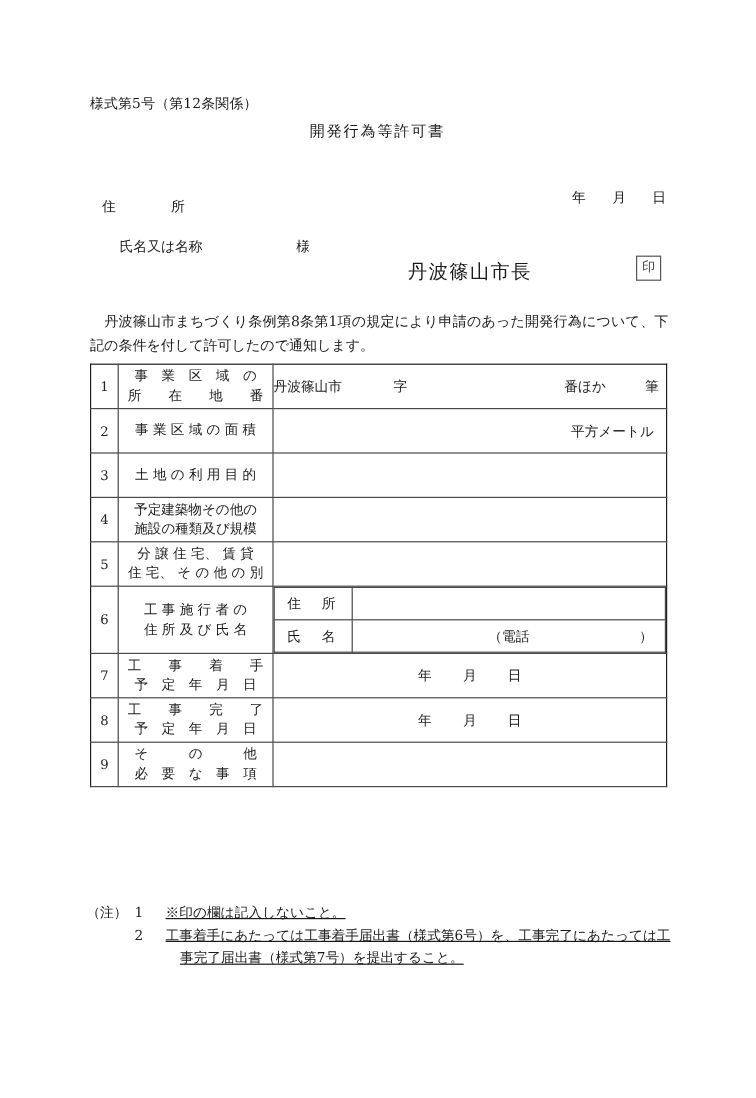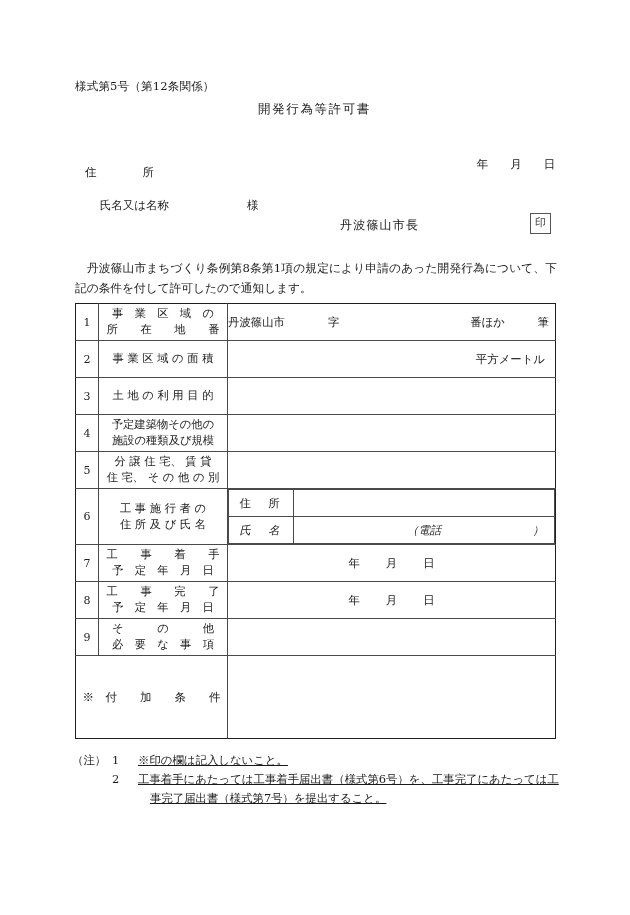--- a/index.html
+++ b/index.html
@@ -58,21 +58,21 @@
   }
   #addressee-name {
     left: 85px; top: 184px;
     font-size: 11.5px;
     text-align: right;
   }
   #addressee-name .sama { display: inline-block; margin-left: 78px; }
 
   #issuer-name {
     left: 340px; top: 217px;
-    font-size: 12px;
+    font-size: 16px;
     letter-spacing: 1.2px;
   }
   #seal-box {
     position: absolute;
     left: 530px; top: 213px;
     width: 19px; height: 19px;
     border: 1.2px solid #555;
     font-size: 11px;
     line-height: 17px;
     text-align: center;
@@ -162,21 +162,21 @@
     padding: 0;
     height: 26px;
   }
   table.sub td.sub-lbl {
     width: 64px;
     text-align: center;
     letter-spacing: 3px;
     padding-left: 3px;
   }
   table.sub tr:first-child td { border-top: none; }
-  table.sub tr:last-child td { border-bottom: none; font-style: italic; }
+  table.sub tr:last-child td { border-bottom: none; }
   table.sub td:first-child { border-left: none; }
   table.sub td:last-child { border-right: none; }
 
   .tel-line {
     position: relative;
     text-align: center;
     font-size: 11.4px;
     padding-right: 0;
   }
   .tel-line .tel-close {
@@ -353,26 +353,20 @@
         <td class="idx outer-l">9</td>
         <td class="lbl">
           <div class="lbl-block">
             <div>そ　　　の　　　他</div>
             <div>必　要　な　事　項</div>
           </div>
         </td>
         <td class="val outer-r row-h-double"></td>
       </tr>
 
-      <tr>
-        <td class="outer-l outer-b tall-row" colspan="2">
-          <div class="lbl-block">※　付　　加　　条　　件</div>
-        </td>
-        <td class="val outer-r outer-b tall-row"></td>
-      </tr>
 
     </tbody>
   </table>
 
   <div id="notes">
     <div class="note-row">
       <span class="note-mark">（注）</span>
       <span class="note-num">1</span>
       <span class="note-text">※印の欄は記入しないこと。</span>
     </div>

